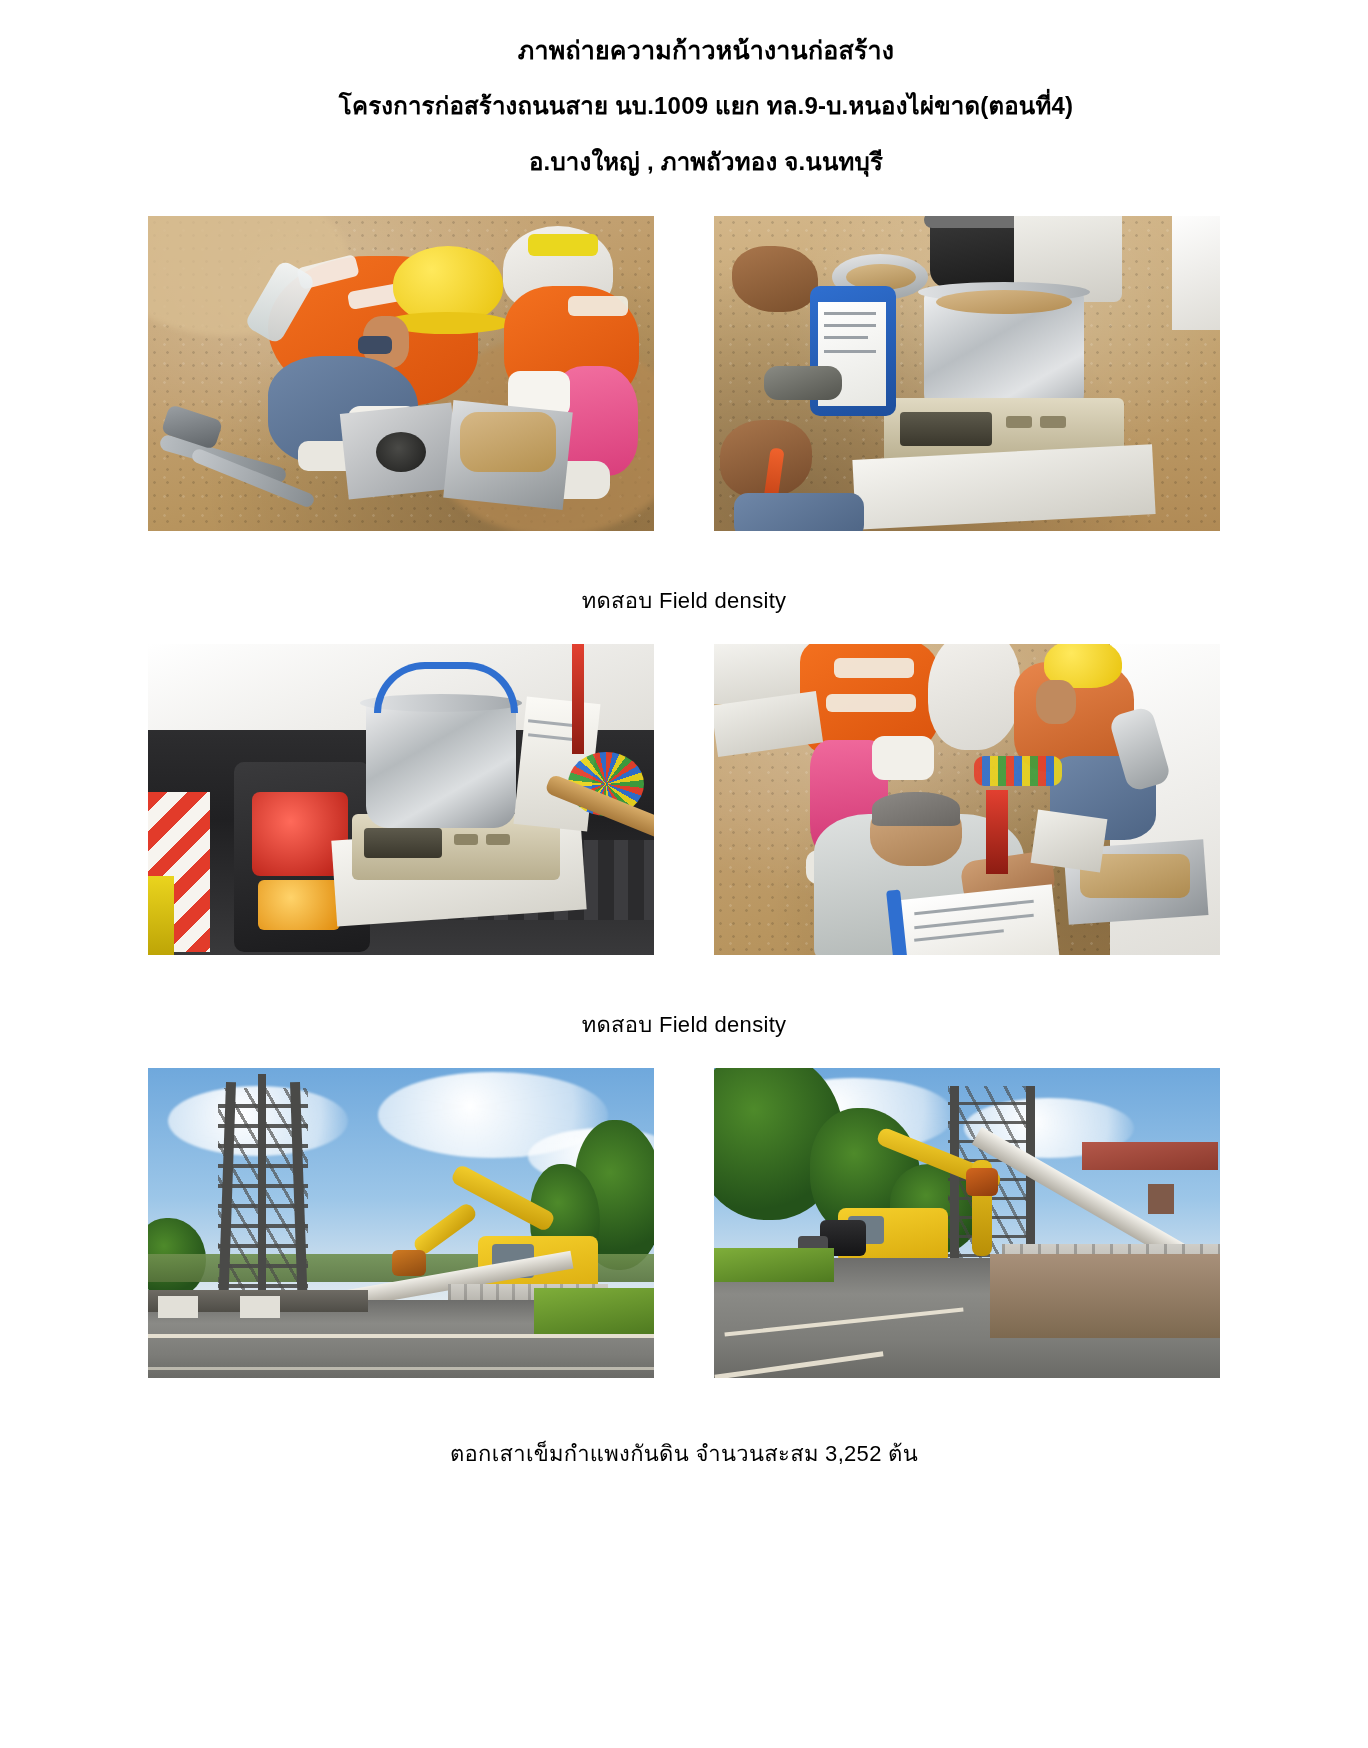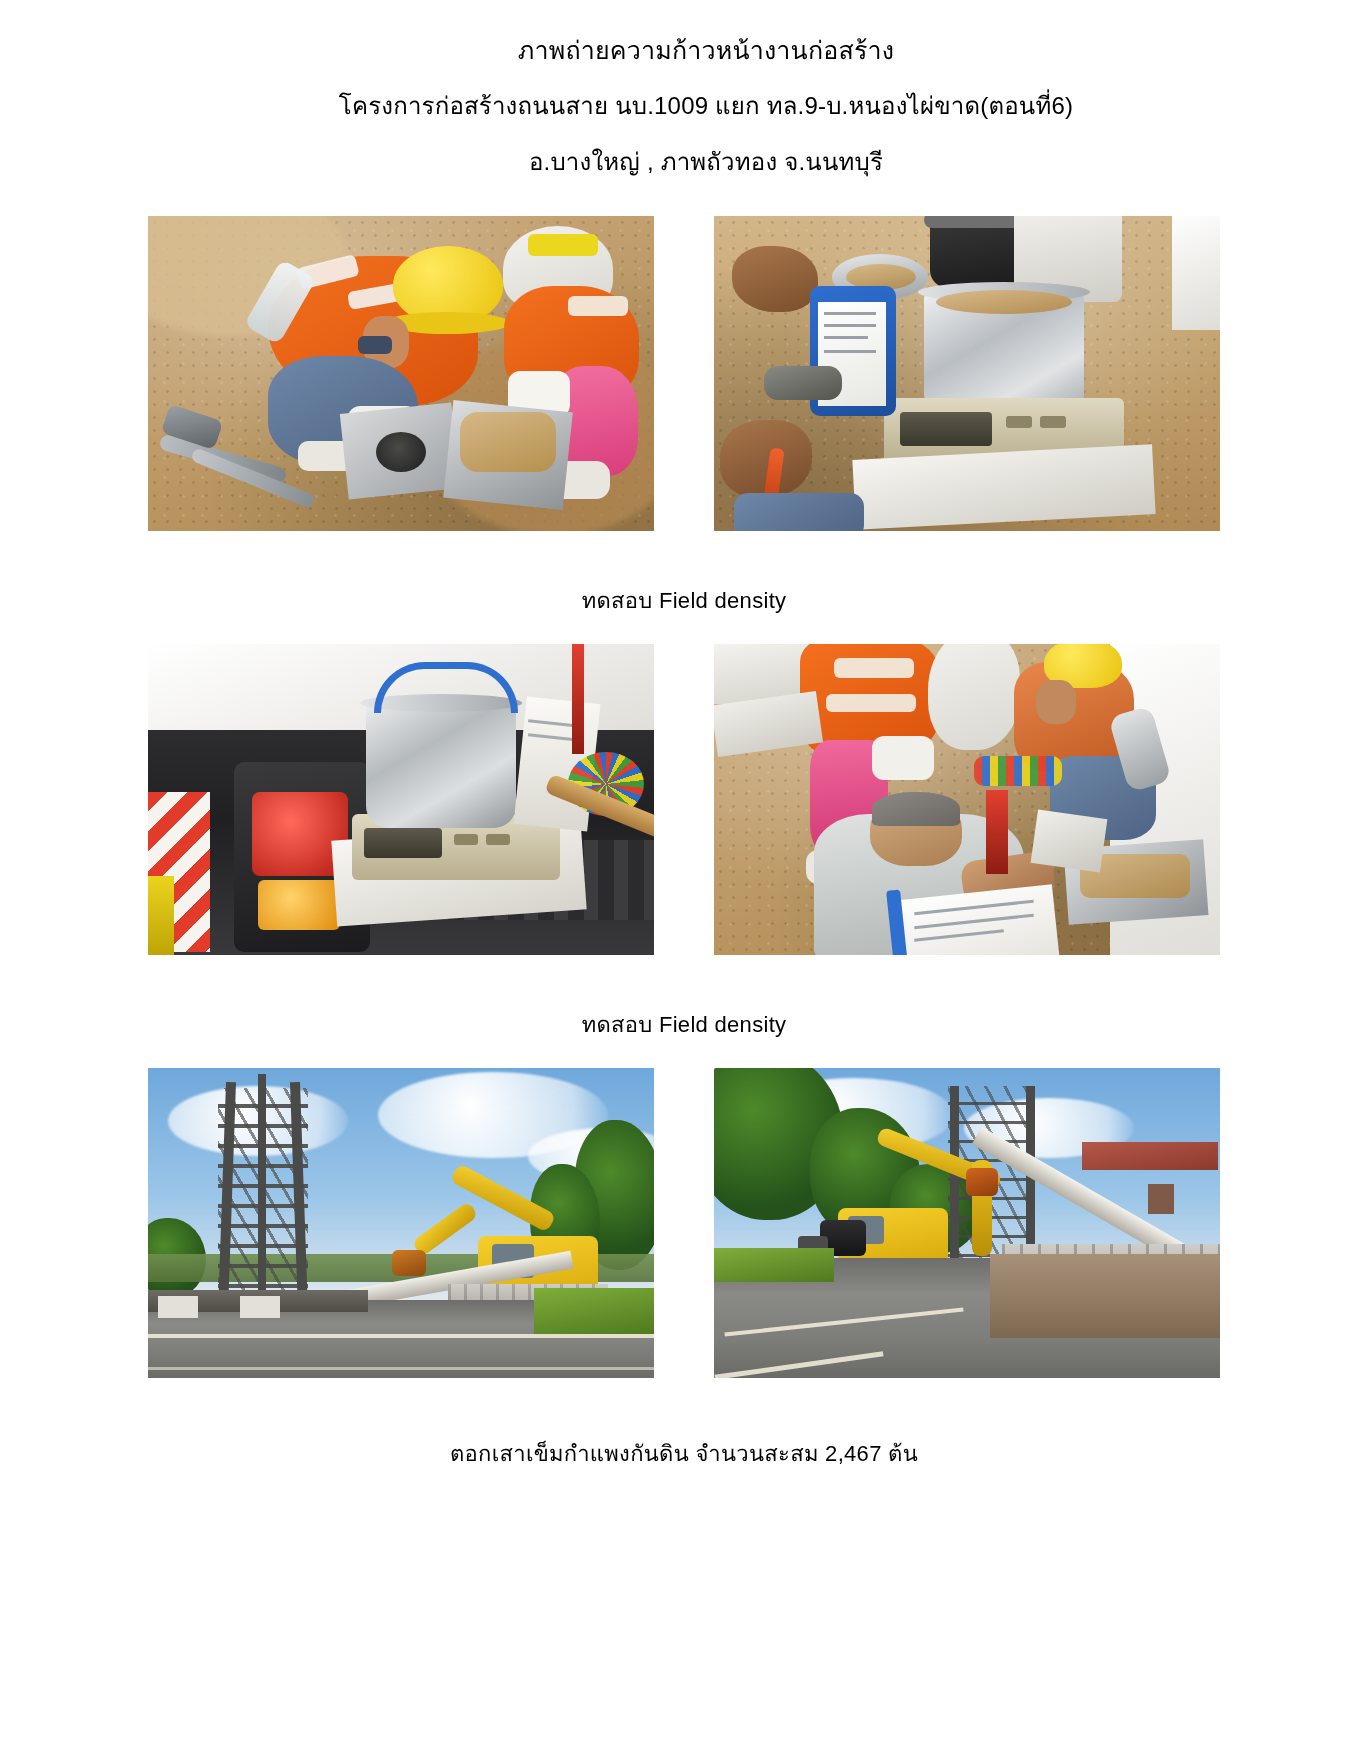--- a/index.html
+++ b/index.html
@@ -19,21 +19,21 @@
     box-sizing: border-box;
     padding: 22px 0 30px 0;
     position: relative;
     background: #ffffff;
   }
   .doc-header {
     text-align: center;
   }
   .doc-title-line {
     font-size: 25px;
-    font-weight: normal;
+    font-weight: bold;
     line-height: 56px;
     letter-spacing: 0.2px;
     margin-left: 44px;
   }
   .doc-title-line.l2, .doc-title-line.l3 {
     font-size: 24px;
   }
   .photo-block {
     margin-top: 26px;
   }
@@ -140,21 +140,21 @@
     background: repeating-linear-gradient(135deg,#e23b2a 0 14px,#f7f4ef 14px 28px);
   }
 </style>
 </head>
 <body>
 
 <div class="page">
 
   <div class="doc-header">
     <div class="doc-title-line l1">ภาพถ่ายความก้าวหน้างานก่อสร้าง</div>
-    <div class="doc-title-line l2">โครงการก่อสร้างถนนสาย นบ.1009 แยก ทล.9-บ.หนองไผ่ขาด(ตอนที่6)</div>
+    <div class="doc-title-line l2">โครงการก่อสร้างถนนสาย นบ.1009 แยก ทล.9-บ.หนองไผ่ขาด(ตอนที่4)</div>
     <div class="doc-title-line l3">อ.บางใหญ่ , ภาพถัวทอง  จ.นนทบุรี</div>
   </div>
 
   <div class="photo-block">
     <div class="photo-row">
 
       <div class="photo">
         <div class="scene ground-sand"></div>
         <div class="speckle"></div>
 
@@ -400,16 +400,16 @@
         <div style="position:absolute;left:106px;top:152px;width:46px;height:36px;border-radius:6px;" class="truck-dark"></div>
         <div style="position:absolute;left:84px;top:168px;width:30px;height:22px;border-radius:4px;background:#4b4b4d;"></div>
 
         <div class="road" style="height:120px;"></div>
         <div class="road-line" style="left:10px;bottom:54px;width:240px;transform:rotate(-6deg);"></div>
         <div class="road-line" style="left:0;bottom:10px;width:170px;height:5px;transform:rotate(-8deg);"></div>
         <div class="grass" style="left:0;bottom:96px;width:120px;height:34px;"></div>
         <div style="position:absolute;right:0;bottom:40px;width:230px;height:84px;background:linear-gradient(180deg,#a8907a,#7d6950);"></div>
       </div>
     </div>
-    <div class="caption last">ตอกเสาเข็มกำแพงกันดิน จำนวนสะสม 2,467 ต้น</div>
+    <div class="caption last">ตอกเสาเข็มกำแพงกันดิน จำนวนสะสม 3,252 ต้น</div>
   </div>
 
 </div>
 
 </body></html>

